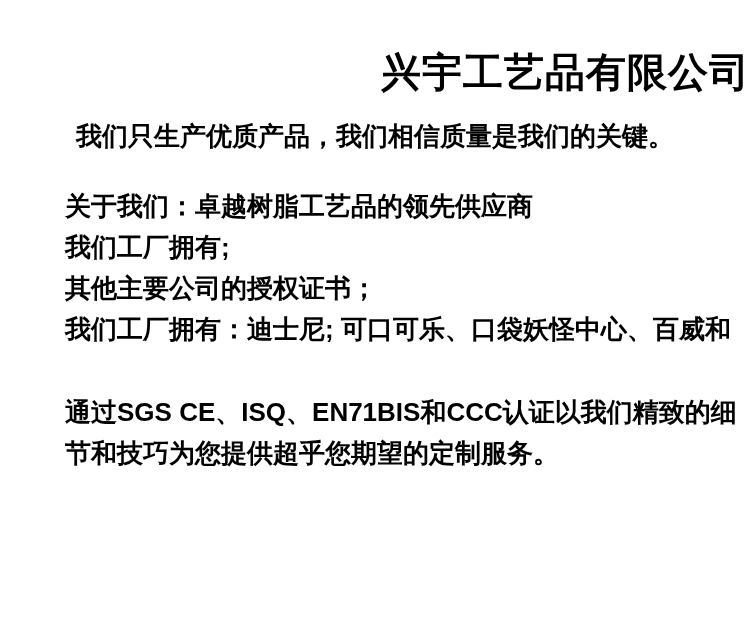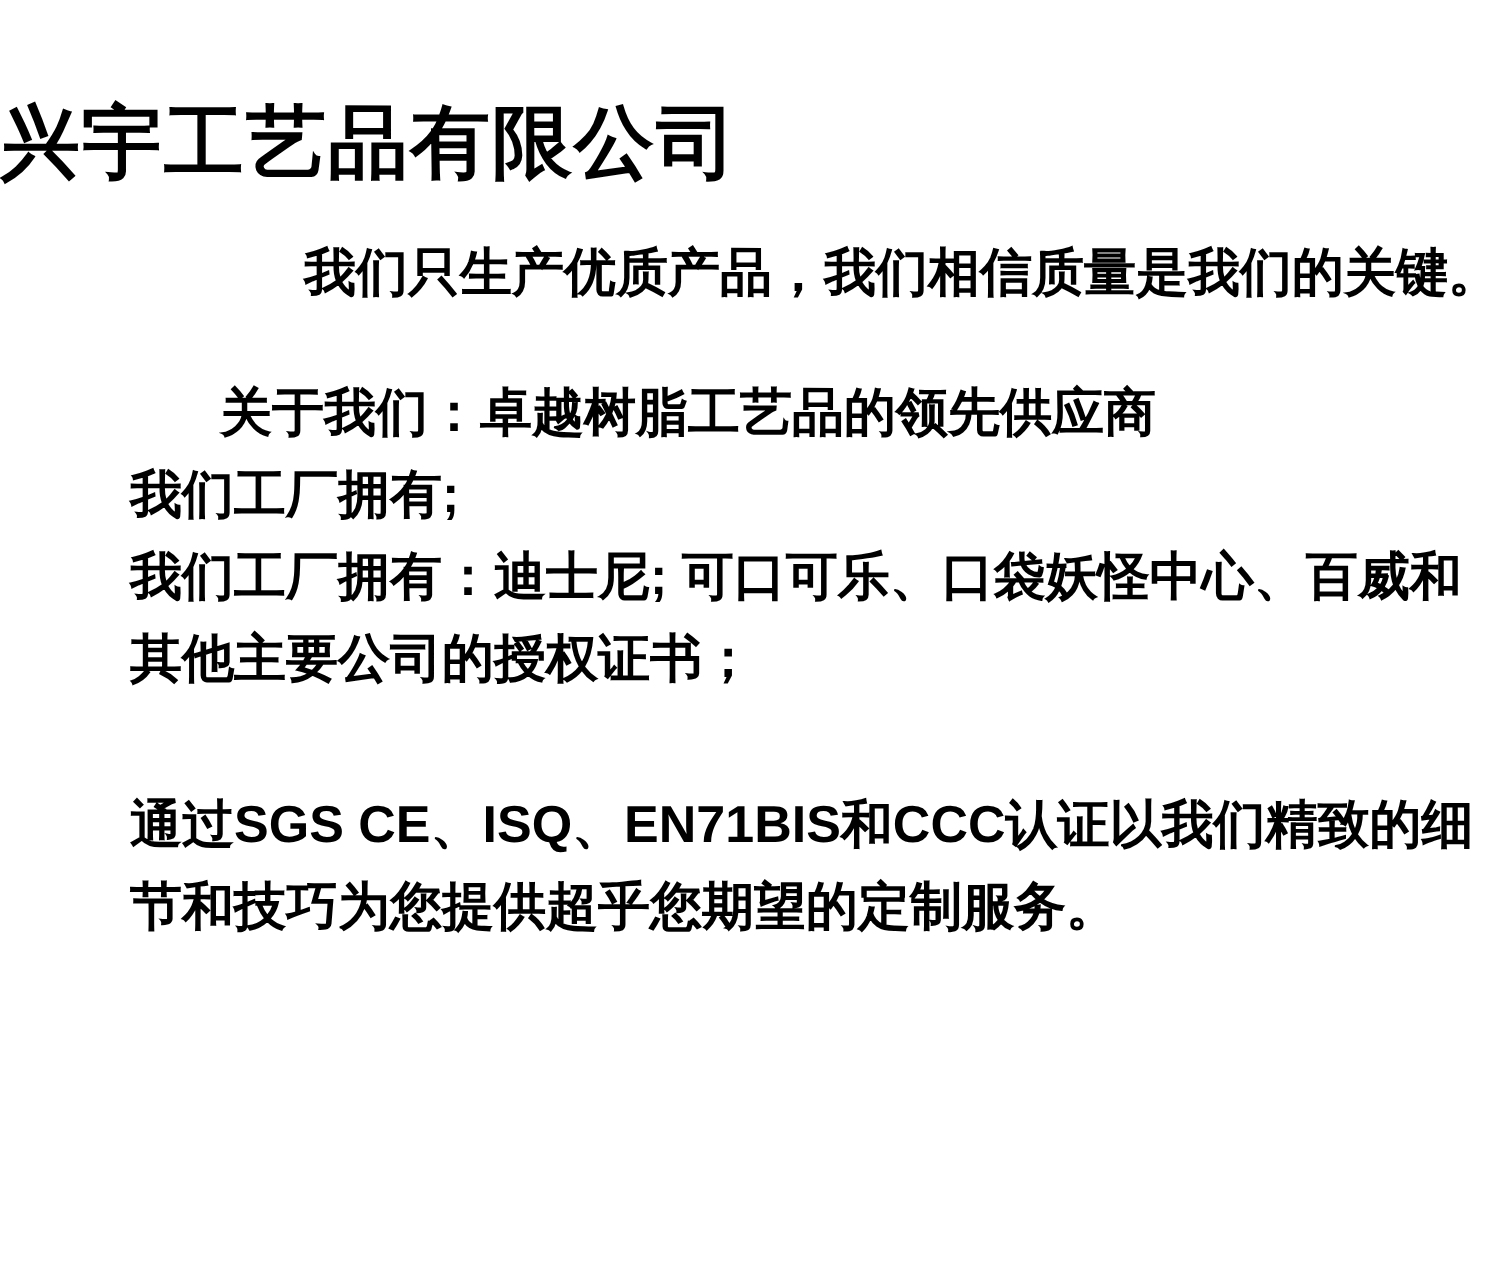--- a/index.html
+++ b/index.html
@@ -16,44 +16,44 @@
     font-weight: 700;
     -webkit-font-smoothing: antialiased;
   }
   .page {
     width: 750px;
     height: 636px;
     position: relative;
   }
   .title {
     margin-top: 52px;
-    text-align: left;
+    text-align: right;
     font-size: 40px;
     line-height: 40px;
     letter-spacing: 1px;
     white-space: nowrap;
   }
   .subtitle {
     margin-top: 24px;
-    text-align: right;
+    text-align: center;
     font-size: 26px;
     line-height: 40px;
     white-space: nowrap;
   }
   .content {
     margin-top: 30px;
     padding-left: 65px;
     padding-right: 55px;
     font-size: 26px;
     line-height: 41px;
   }
   .content .line {
     white-space: nowrap;
   }
-  .indent-about { margin-left: 45px; }
+  .indent-about { }
   .indent-item  { margin-left: 163px; }
   .indent-biz   { margin-left: 47px; }
   .cert-block   { margin-top: 42px; }
 </style>
 </head>
 <body>
 
 <div class="page">
 
   <div class="title">兴宇工艺品有限公司</div>
@@ -63,23 +63,23 @@
   <div class="content">
 
     <div class="line indent-about"><span>关于我们：</span><span>卓越树脂工艺品的领先供应商</span></div>
 
 
 
 
 
     <div class="line">我们工厂拥有;</div>
 
+    <div class="line">其他主要公司的授权证书；</div>
+
     <div class="line">我们工厂拥有：迪士尼; 可口可乐、口袋妖怪中心、百威和</div>
-
-    <div class="line">其他主要公司的授权证书；</div>
 
     <div class="cert-block">
       <div class="line">通过SGS CE、ISQ、EN71BIS和CCC认证以我们精致的细</div>
       <div class="line">节和技巧为您提供超乎您期望的定制服务。</div>
     </div>
 
   </div>
 </div>
 
 </body></html>

